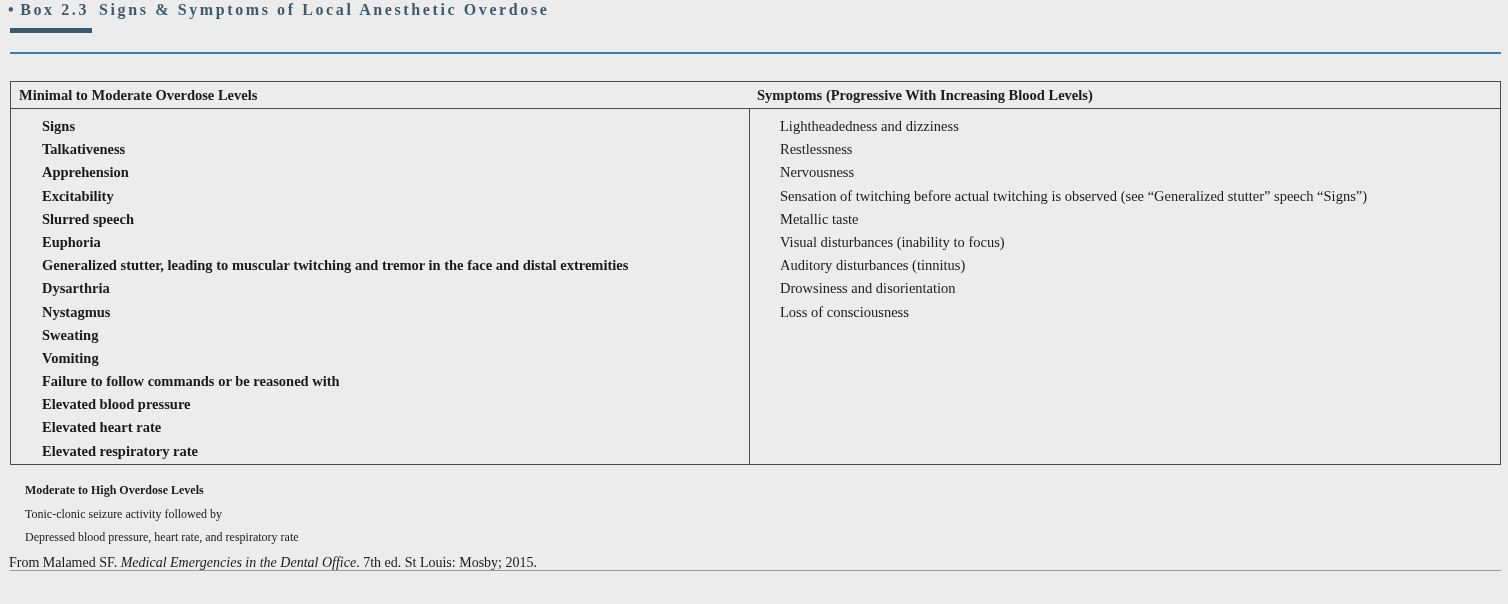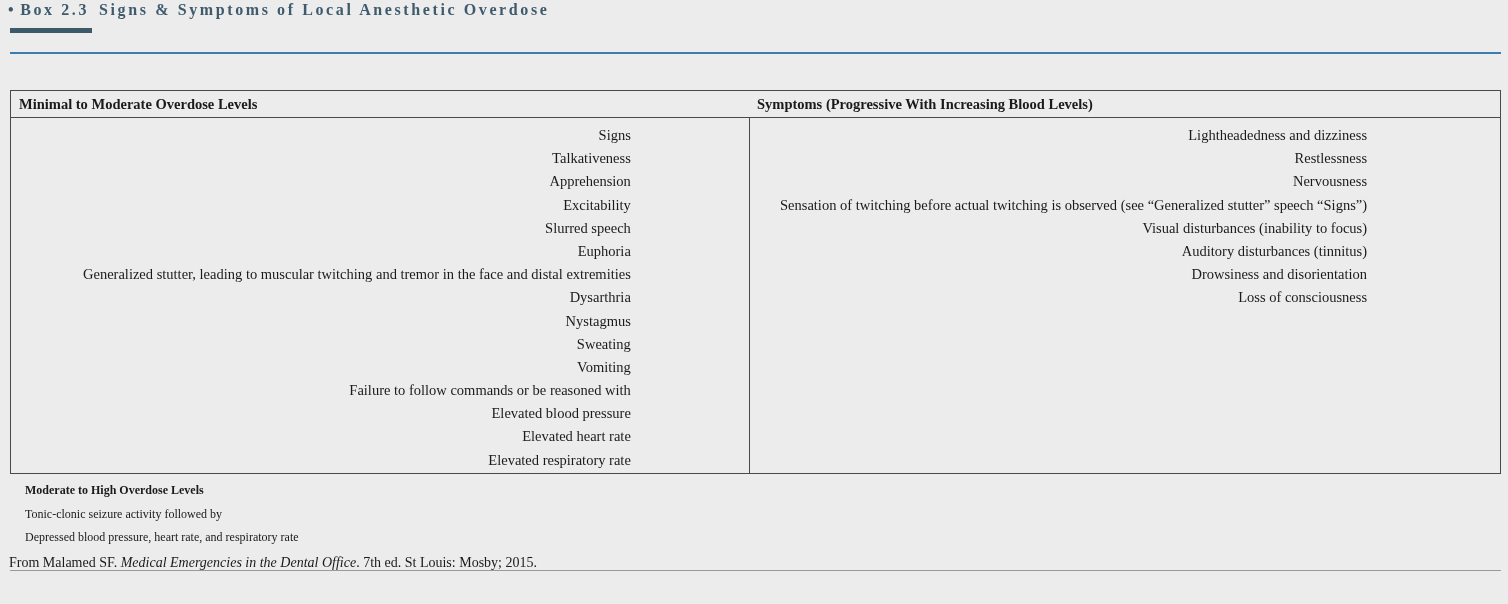--- a/index.html
+++ b/index.html
@@ -10,33 +10,33 @@
   .title {
     position: absolute; left: 8px; top: 1px; font-size: 16px; letter-spacing: 2.6px;
     color: #3e5a6c; font-weight: bold; white-space: nowrap;
     font-family: "Liberation Serif", serif;
   }
   .title .bullet { margin-right: 4px; }
   .title .num { margin-right: 10px; }
   .accent-bar { position: absolute; left: 10px; top: 28px; width: 82px; height: 5px; background: #3d5a6b; }
   .blue-rule { position: absolute; left: 10px; top: 52px; width: 1491px; height: 2px; background: #3a7eb0; }
   .box {
-    position: absolute; left: 10px; top: 90px; width: 1489px; height: 382px;
-    border: 1px solid #4a4a4a; box-sizing: content-box; text-align: right;
+    position: absolute; left: 10px; top: 81px; width: 1489px; height: 382px;
+    border: 1px solid #4a4a4a; box-sizing: content-box;
   }
   .box-header {
     height: 26px; border-bottom: 1px solid #4a4a4a; position: relative;
     font-family: "Liberation Serif", serif; font-weight: bold; font-size: 14.5px;
   }
   .box-header span { position: absolute; top: 5px; white-space: nowrap; }
   .h-left { left: 8px; }
   .h-right { left: 746px; }
   .col-divider { position: absolute; left: 738px; top: 27px; width: 1px; height: 355px; background: #4a4a4a; }
   .col { position: absolute; top: 35px; font-family: "Liberation Serif", serif; font-size: 14.5px; }
-  .col-left { left: 31px; font-weight: normal; margin-left: 41px; }
+  .col-left { left: 31px; font-weight: bold; }
   .col-right { left: 769px; }
   .col div { height: 23.2px; line-height: 18px; white-space: nowrap; }
   .section2 { position: absolute; left: 25px; top: 481px; font-family: "Liberation Serif", serif; font-size: 12px; }
   .section2 .s2-title { font-weight: bold; }
   .section2 div { height: 23.5px; line-height: 18px; white-space: nowrap; }
   .footer-rule { position: absolute; left: 10px; top: 570px; width: 1491px; height: 1px; background: #9a9a9a; }
   .citation { position: absolute; left: 9px; top: 555px; font-family: "Liberation Serif", serif; font-size: 14px; white-space: nowrap; }
   .citation i { font-style: italic; }
 </style>
 </head>
@@ -69,20 +69,21 @@
     <div>Failure to follow commands or be reasoned with</div>
     <div>Elevated blood pressure</div>
     <div>Elevated heart rate</div>
     <div>Elevated respiratory rate</div>
   </div>
   <div class="col col-right">
     <div>Lightheadedness and dizziness</div>
     <div>Restlessness</div>
     <div>Nervousness</div>
     <div>Sensation of twitching before actual twitching is observed (see “Generalized stutter” speech “Signs”)</div>
+    <div>Metallic taste</div>
     <div>Visual disturbances (inability to focus)</div>
     <div>Auditory disturbances (tinnitus)</div>
     <div>Drowsiness and disorientation</div>
     <div>Loss of consciousness</div>
   </div>
 </div>
 
 <div class="section2">
   <div class="s2-title">Moderate to High Overdose Levels</div>
   <div>Tonic-clonic seizure activity followed by</div>

